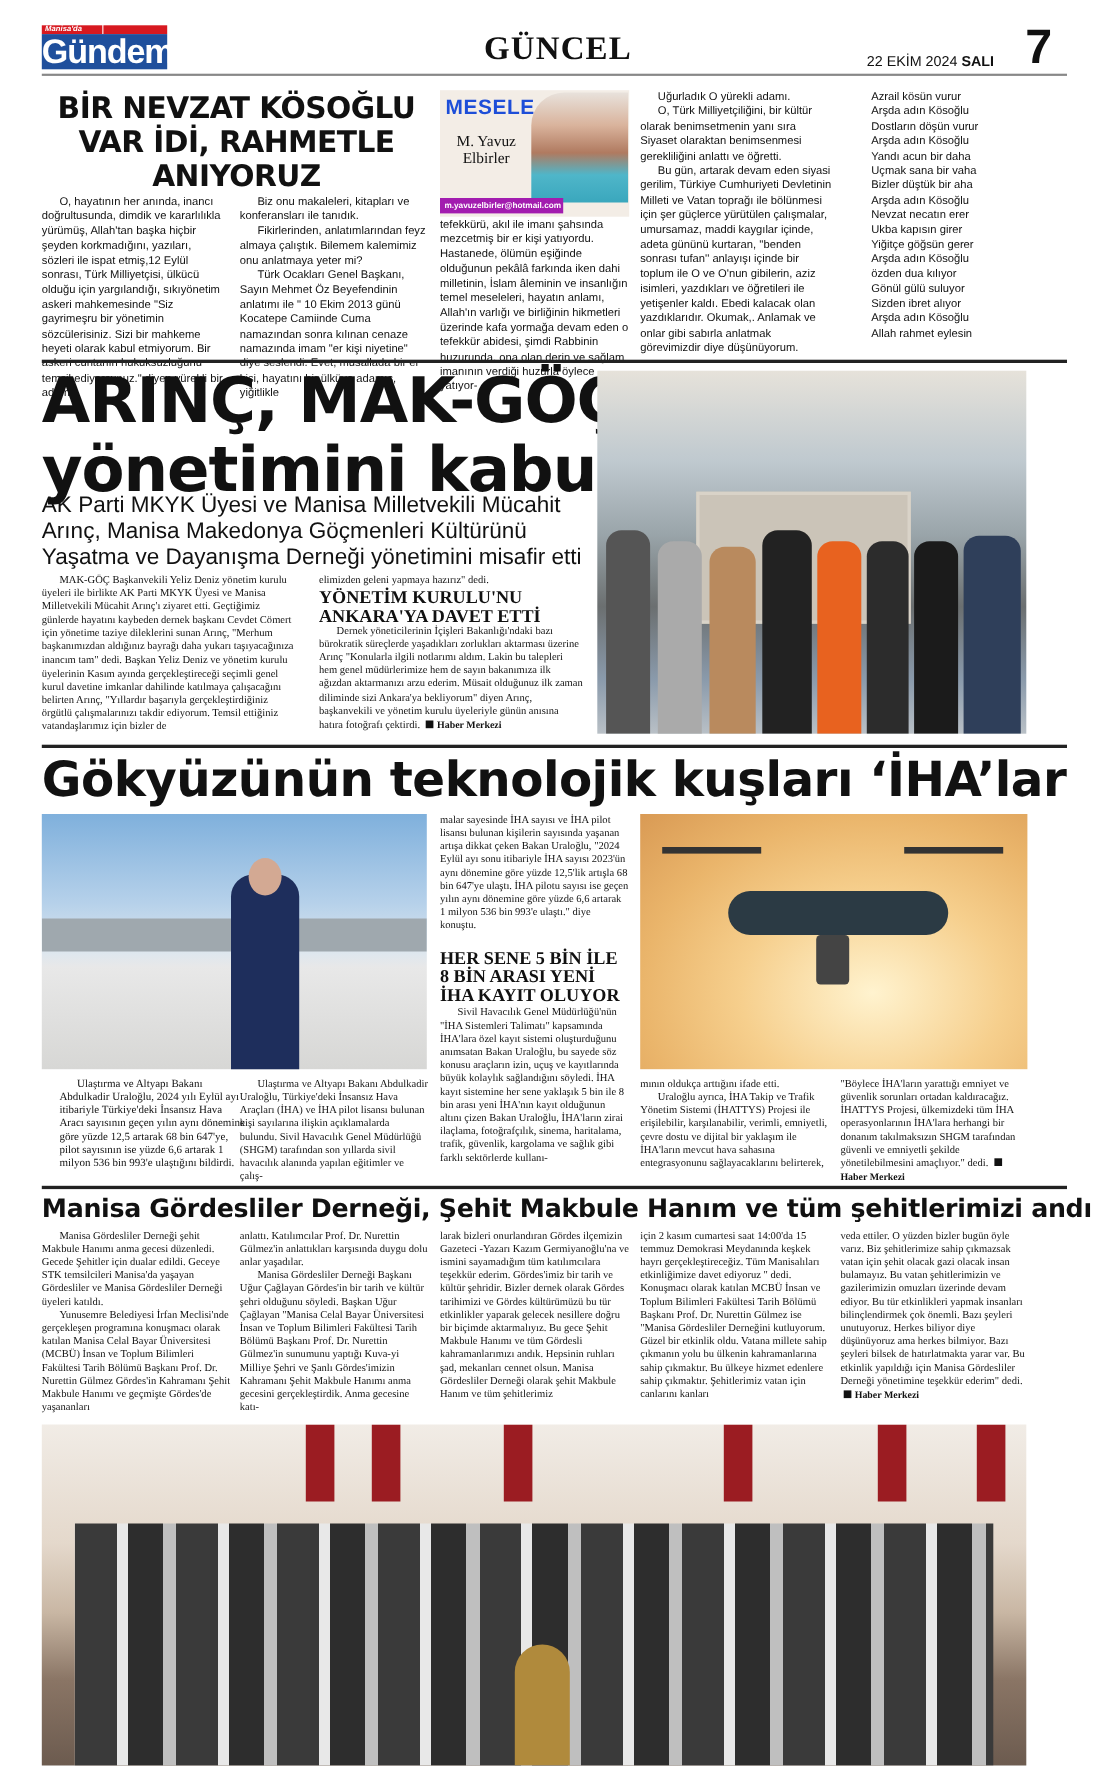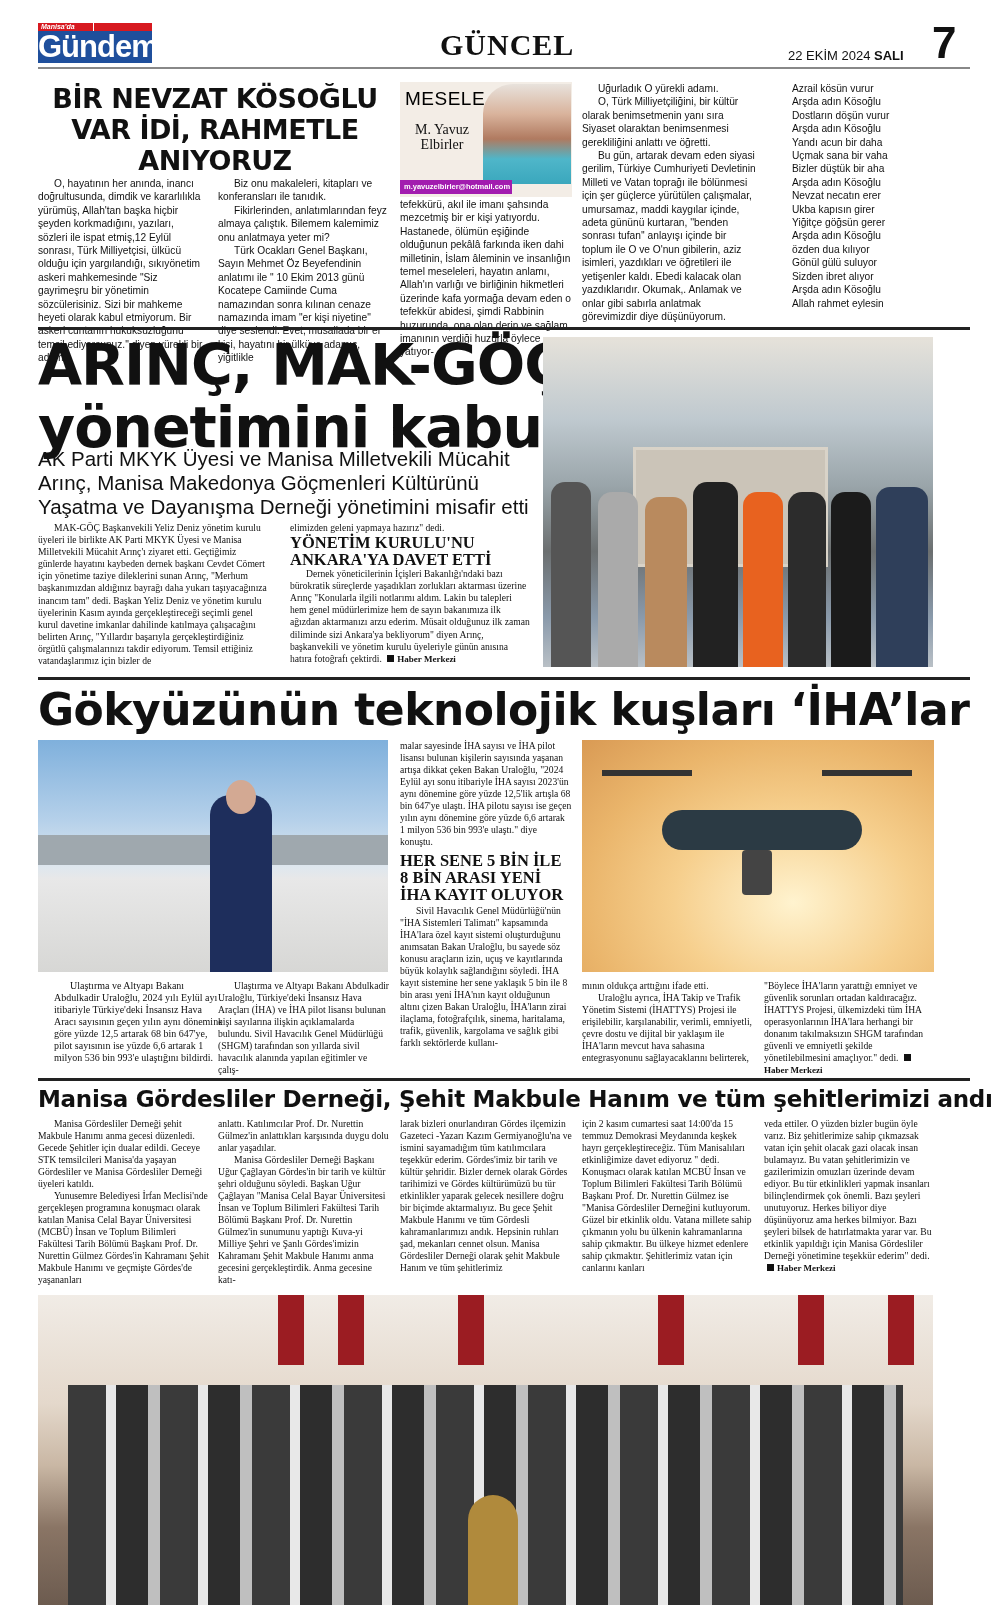--- a/index.html
+++ b/index.html
@@ -14,21 +14,21 @@
 .date b{font-weight:bold}
 .pageno{left:932px;top:18px;font-size:44px;font-weight:bold}
 .hr{left:38px;width:932px;background:#888;height:2px}
 .hr.dark{background:#222;height:3px}
 .h-sans{font-family:"DejaVu Sans",sans-serif;font-weight:900}
 .h1a{left:50px;top:83px;width:330px;text-align:center;font-size:27px;line-height:31px;font-weight:bold;letter-spacing:-0.5px}
 .col{font-size:10.2px;line-height:13.4px;text-align:left}
 .col p{text-indent:16px}
 .serif{font-family:"Liberation Serif",serif}
 .mesele-box{left:400px;top:82px;width:172px;height:115px;background:#f3ede6}
-.mesele{left:405px;top:88px;color:#000000;font-size:19px;font-weight:normal;letter-spacing:0.5px}
+.mesele{left:405px;top:88px;color:#1d4ed8;font-size:19px;font-weight:bold;letter-spacing:0.5px}
 .author{left:407px;top:122px;font-family:"Liberation Serif",serif;font-size:14px;line-height:15px;text-align:center;width:70px}
 .photo-author{left:483px;top:84px;width:88px;height:100px;background:linear-gradient(180deg,#e8e2dc 0%,#d9b39c 30%,#b07a60 55%,#4fb6c9 75%,#3aa7bd 100%);border-radius:30px 0 0 0}
 .email{left:400px;top:180px;width:112px;height:14px;background:#a21caf;color:#fff;font-size:7.5px;line-height:14px;padding-left:4px;font-weight:bold}
 .big1{left:38px;top:334px;font-size:57px;line-height:62px;letter-spacing:-1px}
 .sub1{left:38px;top:447px;width:500px;font-size:20.5px;line-height:24px;font-weight:normal}
 .photo1{left:543px;top:337px;width:390px;height:330px;background:linear-gradient(180deg,#e6e2da 0%,#bfc9cf 25%,#9aa5aa 45%,#6b6f70 65%,#8a9aab 85%,#b9c0c6 100%);overflow:hidden}
 .photo1 .door{position:absolute;left:90px;top:110px;width:195px;height:120px;background:#cbc4b8;border:3px solid #d9d3c8}
 .person{position:absolute;bottom:0;border-radius:14px 14px 0 0}
 .subhead{font-family:"Liberation Serif",serif;font-weight:bold;font-size:16.5px;line-height:17px}
 .byline{font-weight:bold;font-size:9px}
@@ -137,21 +137,21 @@
   <div style="position:absolute;left:160px;top:110px;width:30px;height:45px;background:#444;border-radius:4px"></div>
 </div>
 <div class="abs col serif" style="left:54px;top:980px;width:170px;font-size:10px;line-height:12px">
     <p>Ulaştırma ve Altyapı Bakanı Abdulkadir Uraloğlu, 2024 yılı Eylül ayı itibariyle Türkiye'deki İnsansız Hava Aracı sayısının geçen yılın aynı dönemine göre yüzde 12,5 artarak 68 bin 647'ye, pilot sayısının ise yüzde 6,6 artarak 1 milyon 536 bin 993'e ulaştığını bildirdi.</p>
   </div>
 <div class="abs col serif" style="left:218px;top:980px;width:172px;font-size:9.6px;line-height:12px">
     <p>Ulaştırma ve Altyapı Bakanı Abdulkadir Uraloğlu, Türkiye'deki İnsansız Hava Araçları (İHA) ve İHA pilot lisansı bulunan kişi sayılarına ilişkin açıklamalarda bulundu. Sivil Havacılık Genel Müdürlüğü (SHGM) tarafından son yıllarda sivil havacılık alanında yapılan eğitimler ve çalış-</p>
   </div>
 <div class="abs col serif" style="left:400px;top:740px;width:172px;font-size:9.6px;line-height:12px">
   <p style="text-indent:0">malar sayesinde İHA sayısı ve İHA pilot lisansı bulunan kişilerin sayısında yaşanan artışa dikkat çeken Bakan Uraloğlu, "2024 Eylül ayı sonu itibariyle İHA sayısı 2023'ün aynı dönemine göre yüzde 12,5'lik artışla 68 bin 647'ye ulaştı. İHA pilotu sayısı ise geçen yılın aynı dönemine göre yüzde 6,6 artarak 1 milyon 536 bin 993'e ulaştı." diye konuştu.</p>
-  <div class="subhead" style="margin:4px 0 2px">HER SENE 5 BİN İLE 8 BİN ARASI YENİ İHA KAYIT OLUYOR</div>
+  <div class="subhead" style="margin:14px 0 2px">HER SENE 5 BİN İLE 8 BİN ARASI YENİ İHA KAYIT OLUYOR</div>
   <p>Sivil Havacılık Genel Müdürlüğü'nün "İHA Sistemleri Talimatı" kapsamında İHA'lara özel kayıt sistemi oluşturduğunu anımsatan Bakan Uraloğlu, bu sayede söz konusu araçların izin, uçuş ve kayıtlarında büyük kolaylık sağlandığını söyledi. İHA kayıt sistemine her sene yaklaşık 5 bin ile 8 bin arası yeni İHA'nın kayıt olduğunun altını çizen Bakan Uraloğlu, İHA'ların zirai ilaçlama, fotoğrafçılık, sinema, haritalama, trafik, güvenlik, kargolama ve sağlık gibi farklı sektörlerde kullanı-</p>
 </div>
 <div class="abs col serif" style="left:582px;top:980px;width:170px;font-size:9.6px;line-height:12px">
   <p style="text-indent:0">mının oldukça arttığını ifade etti.</p>
   <p>Uraloğlu ayrıca, İHA Takip ve Trafik Yönetim Sistemi (İHATTYS) Projesi ile erişilebilir, karşılanabilir, verimli, emniyetli, çevre dostu ve dijital bir yaklaşım ile İHA'ların mevcut hava sahasına entegrasyonunu sağlayacaklarını belirterek,</p>
 </div>
 <div class="abs col serif" style="left:764px;top:980px;width:172px;font-size:9.6px;line-height:12px">
   <p style="text-indent:0"><span>"Böylece İHA'ların yarattığı emniyet ve güvenlik sorunları ortadan kaldıracağız. İHATTYS Projesi, ülkemizdeki tüm İHA operasyonlarının İHA'lara herhangi bir donanım takılmaksızın SHGM tarafından güvenli ve emniyetli şekilde yönetilebilmesini amaçlıyor." dedi.</span> <span class="end"></span><span class="byline">Haber Merkezi</span></p>
 </div>
 <div class="abs hr dark" style="top:1078px"></div>

